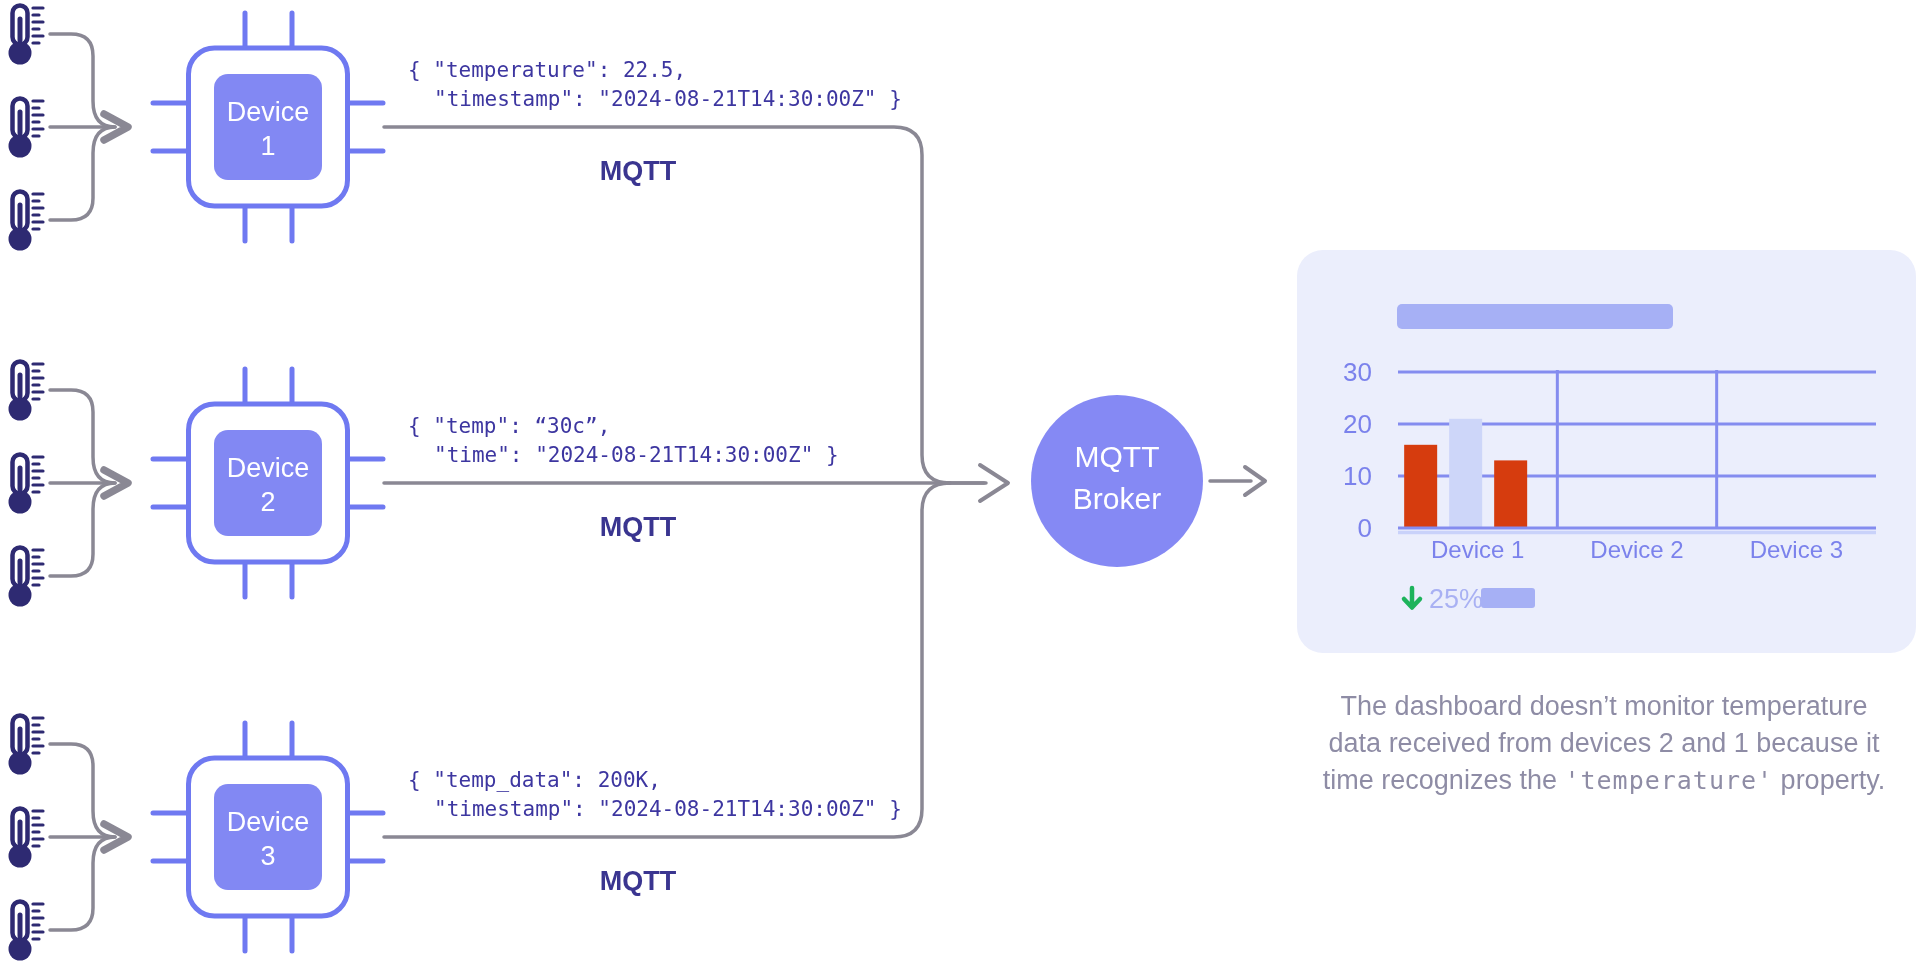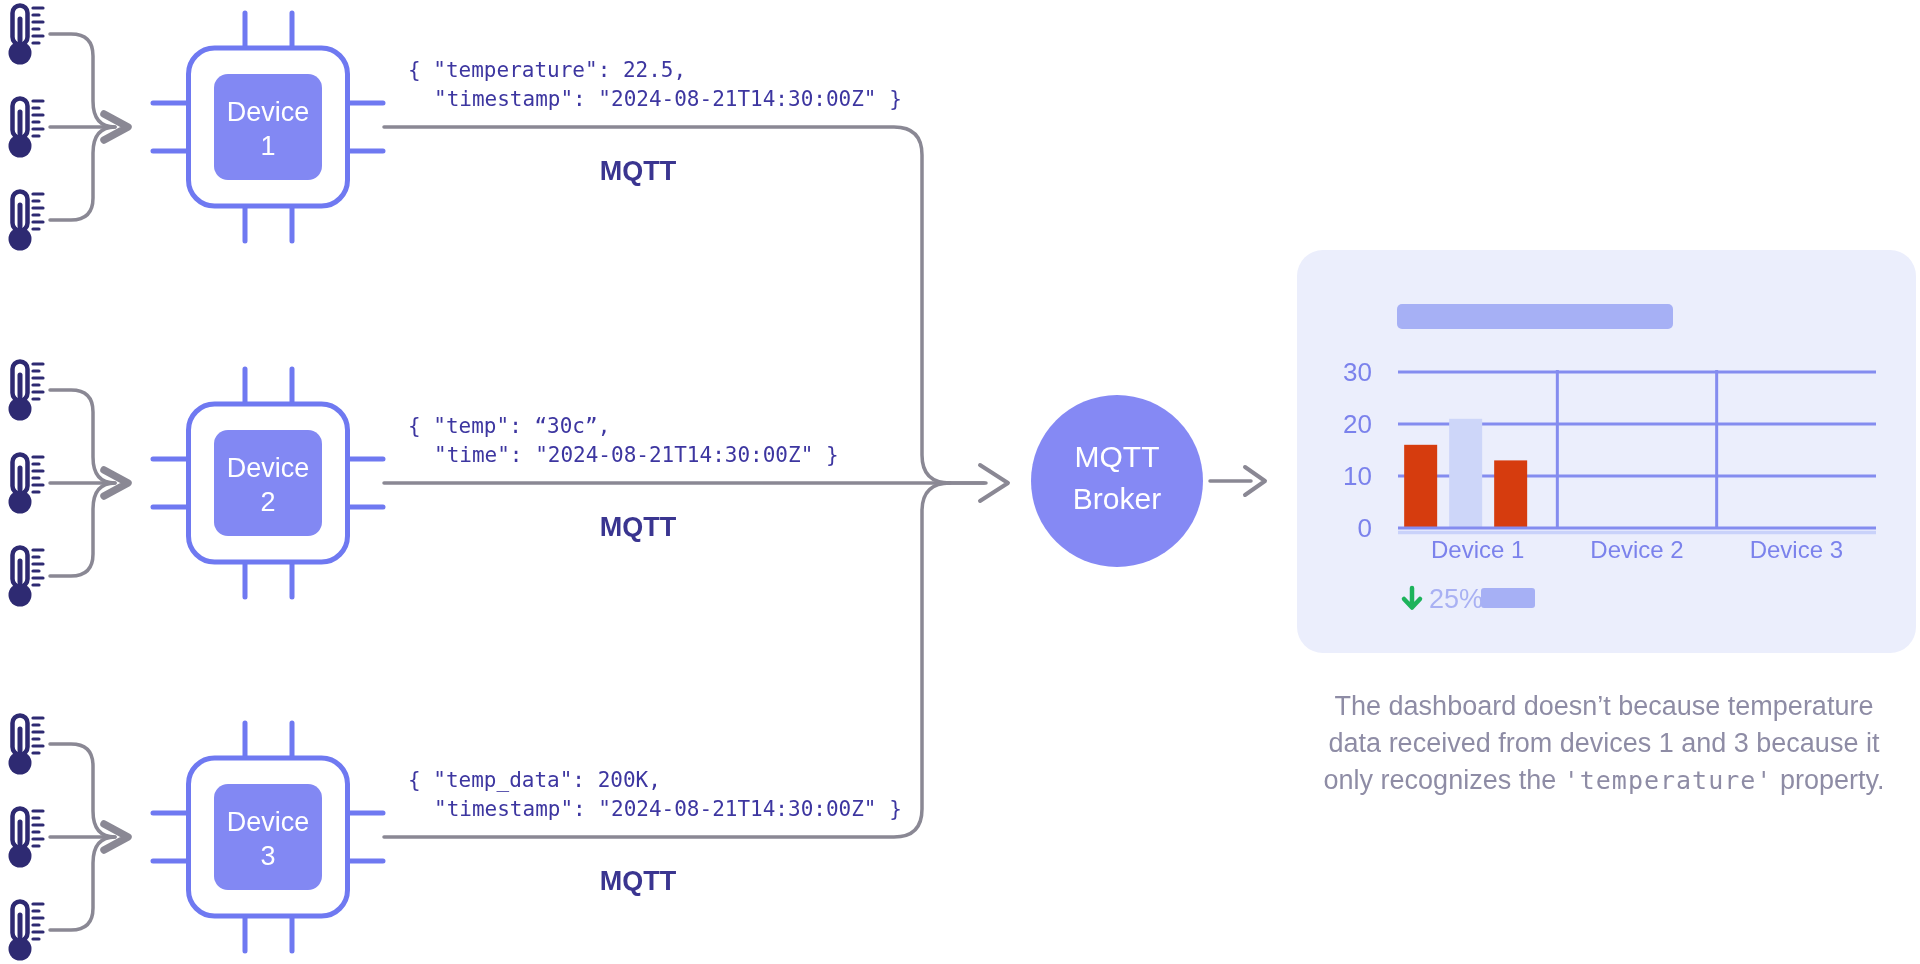--- a/index.html
+++ b/index.html
@@ -176,16 +176,16 @@
       </g>
     <g>
       <path class="badge-arrow" d="M1412 588 V606 M1404 599 L1412 607.5 L1420 599"></path>
       <text class="badge-value" x="1429" y="608">25%</text>
       <rect class="placeholder" x="1481" y="588" width="54" height="20" rx="3"></rect>
     </g>
   </g>
 </svg>
 
 <div class="caption">
-  <div>The dashboard doesn’t because temperature</div>
-  <div>data received from devices 1 and 3 because it</div>
-  <div><span>only recognizes the </span><span class="code">'temperature'</span><span> property.</span></div>
+  <div>The dashboard doesn’t monitor temperature</div>
+  <div>data received from devices 2 and 1 because it</div>
+  <div><span>time recognizes the </span><span class="code">'temperature'</span><span> property.</span></div>
 </div>
 
 </body></html>

